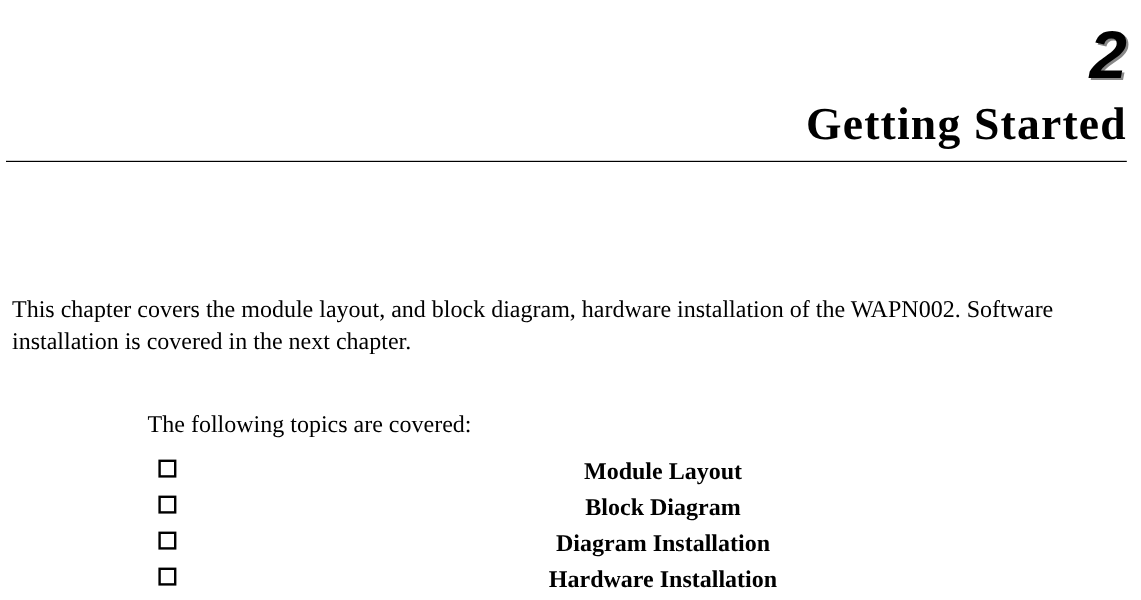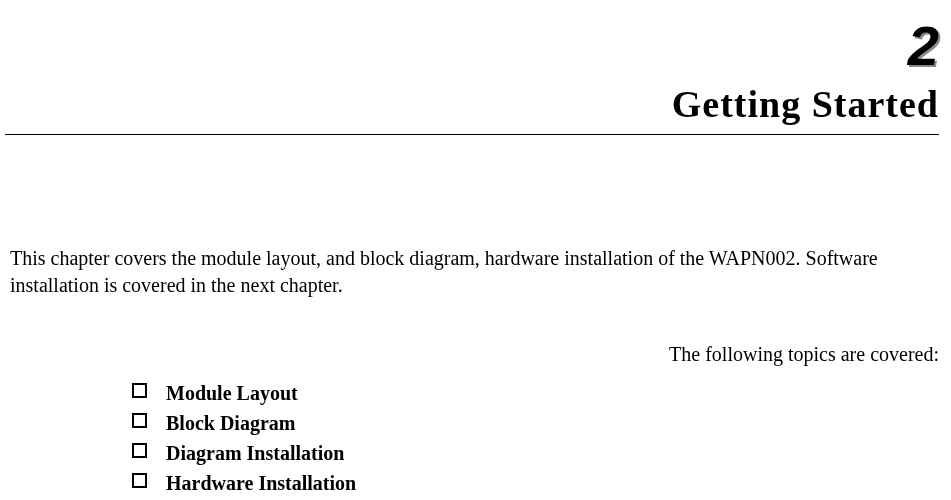--- a/index.html
+++ b/index.html
@@ -45,25 +45,25 @@
     .intro-paragraph {
       font-size: 20px;
       line-height: 1.35;
       margin-bottom: 44px;
       padding-left: 5px;
     }
     .topics-intro {
       font-size: 20px;
       margin-left: 118px;
       margin-bottom: 12px;
-      text-align: right;
     }
     .topics-list {
       list-style: none;
       margin-left: 127px;
+      text-align: center;
     }
     .topics-list li {
       font-size: 20px;
       font-weight: bold;
       line-height: 1.5;
       padding-left: 34px;
       position: relative;
     }
     .topics-list li .checkbox-icon {
       position: absolute;

